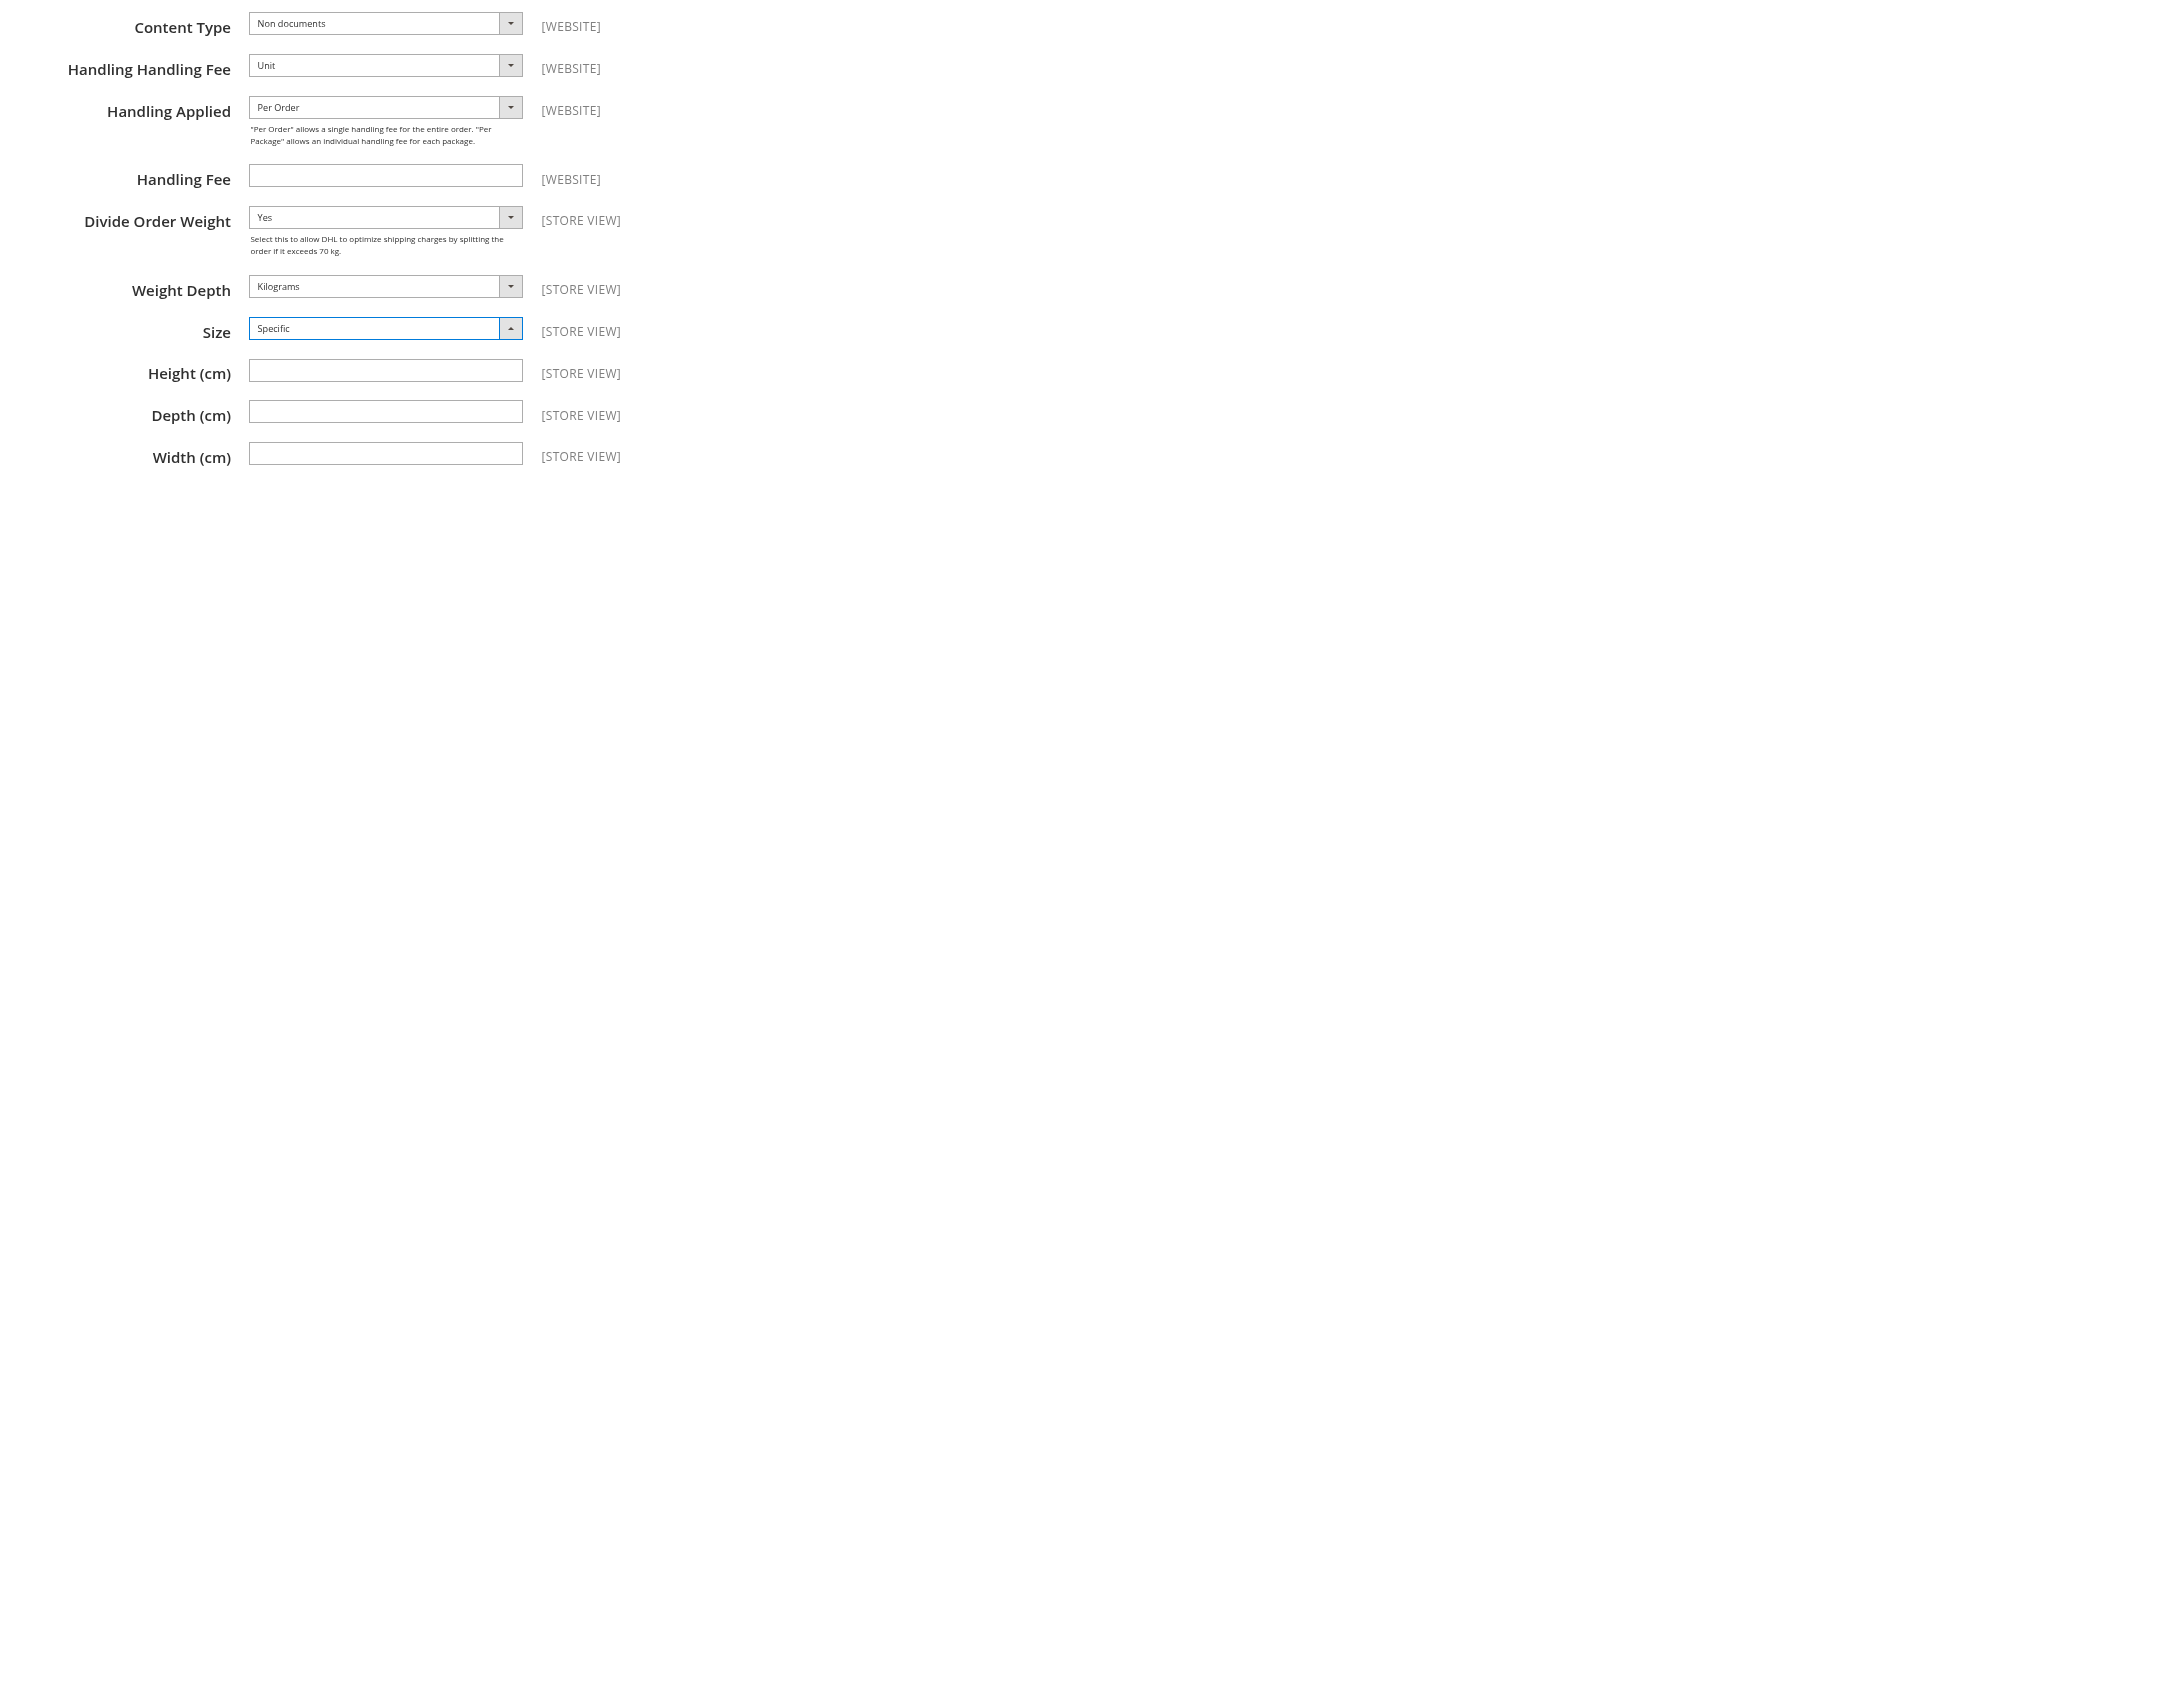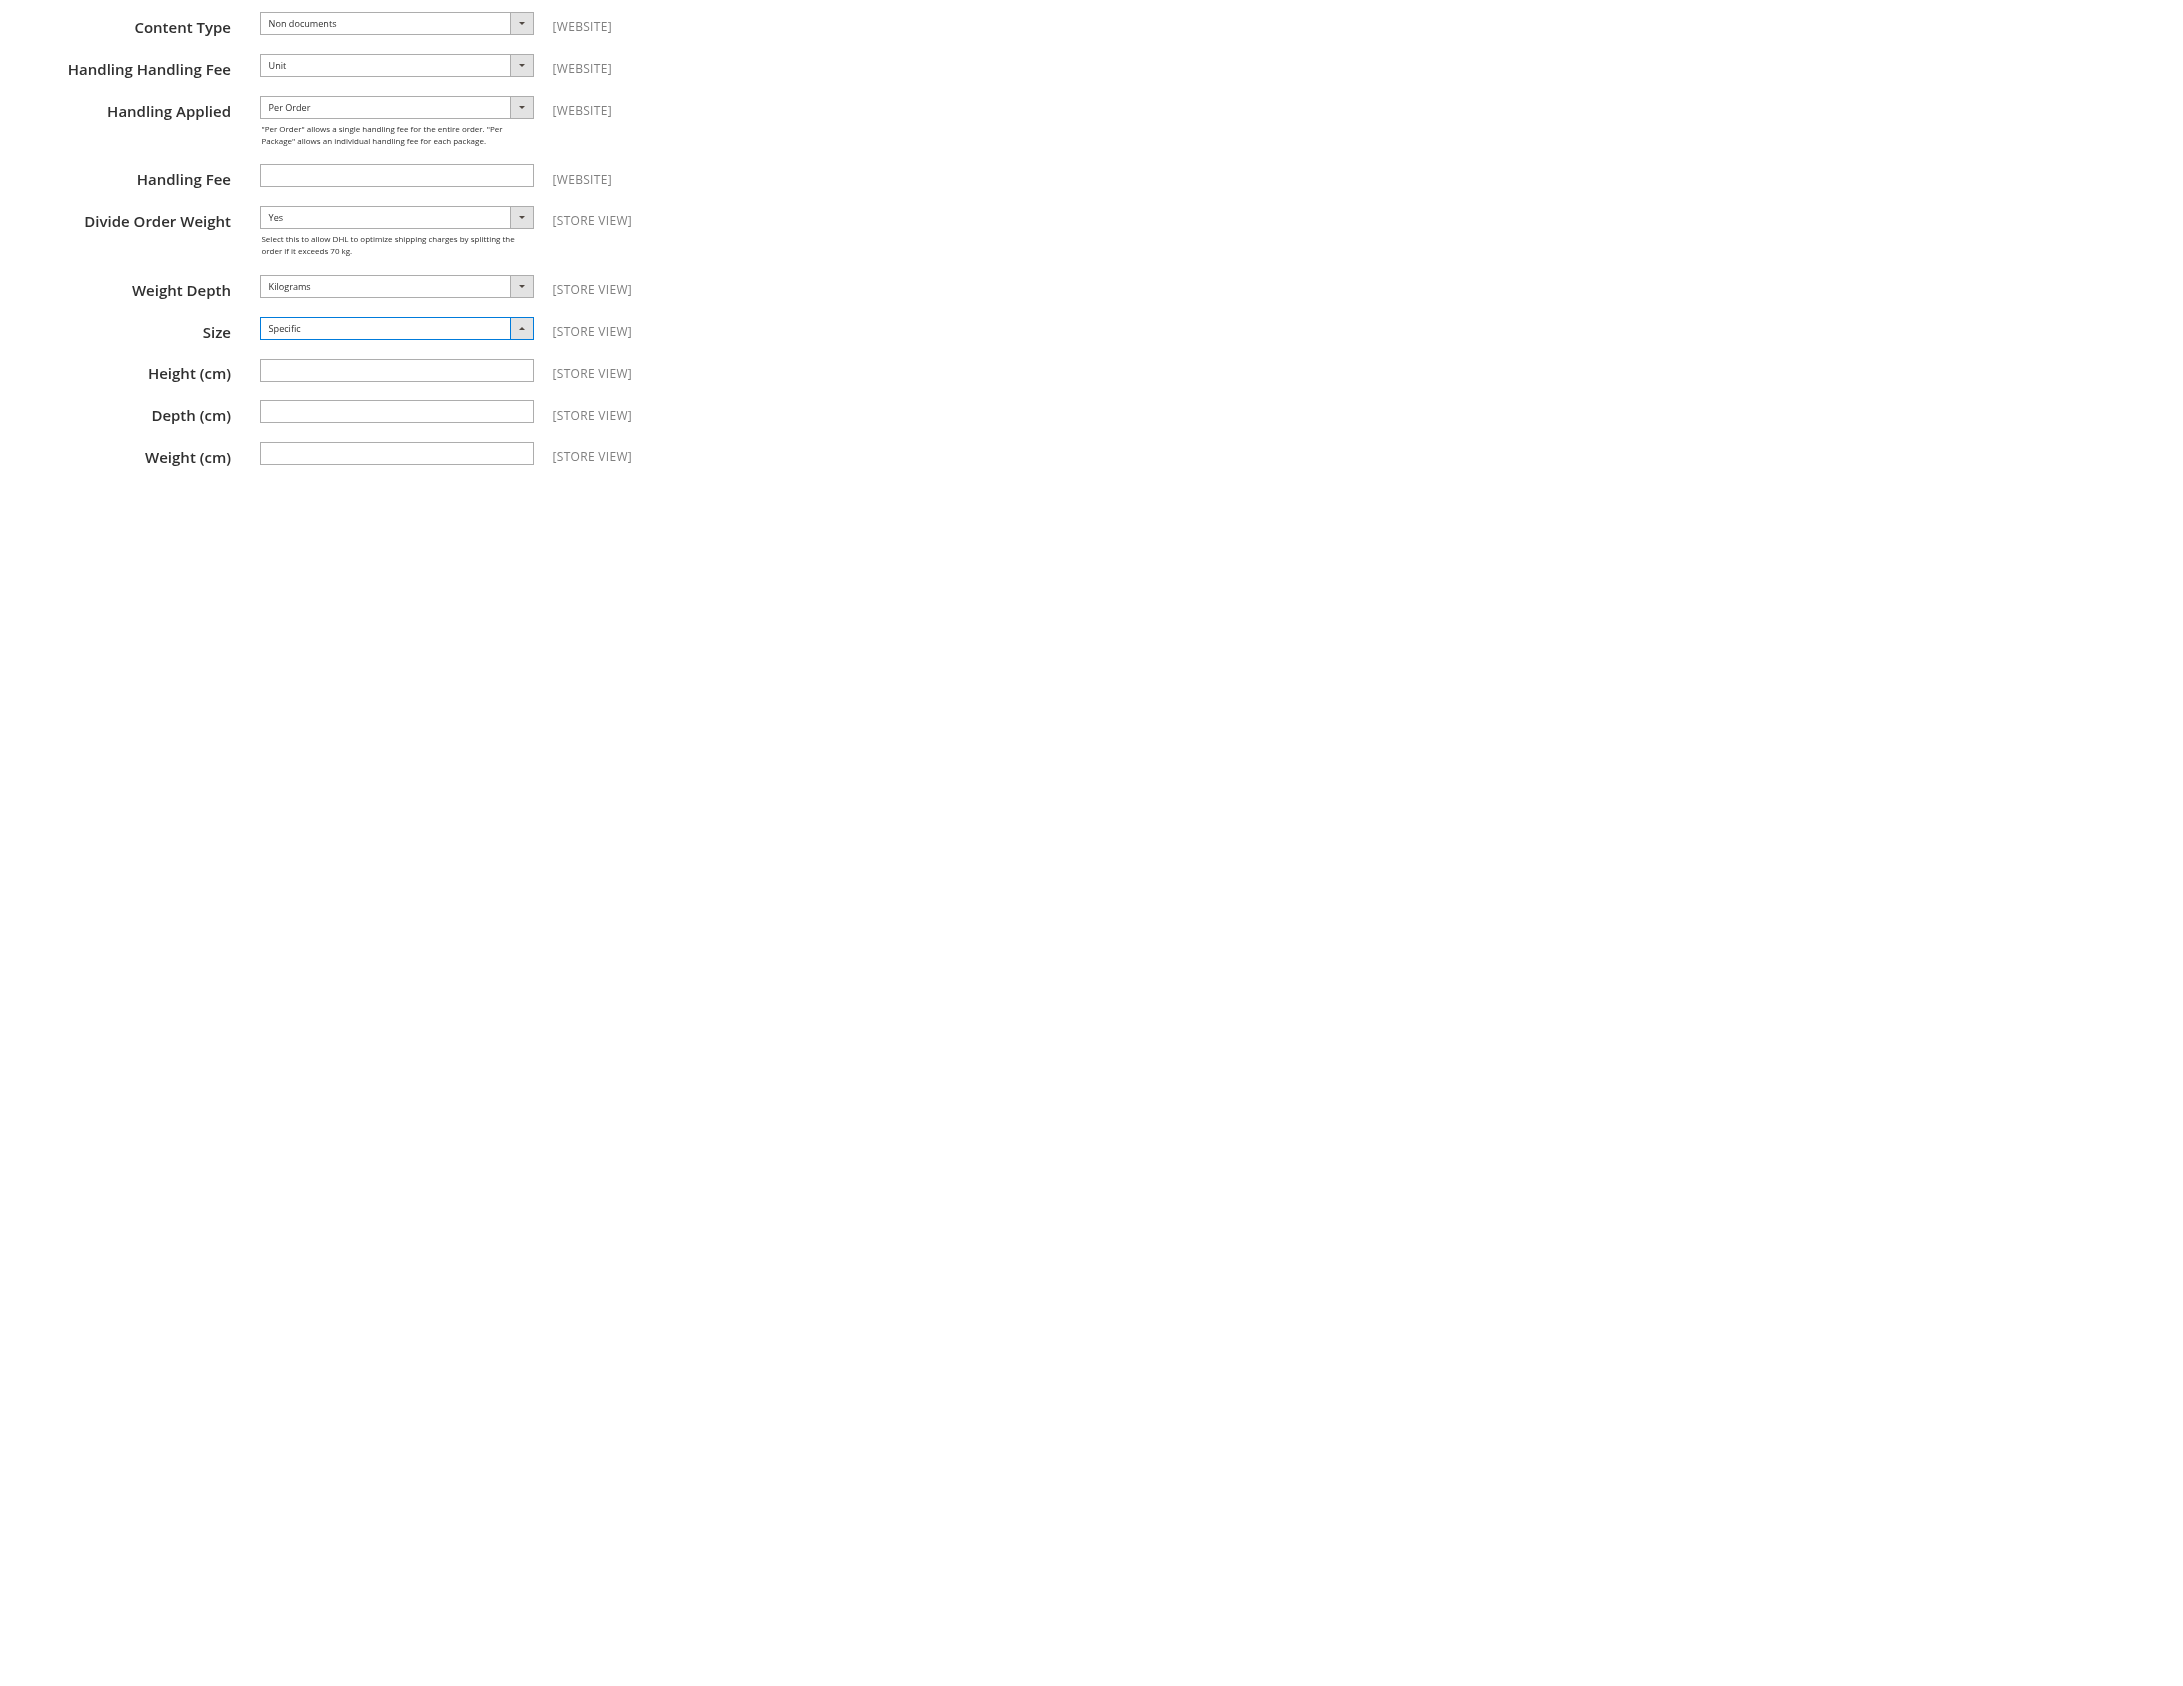--- a/index.html
+++ b/index.html
@@ -26,21 +26,20 @@
       padding-top: 4.9px;
       font-weight: 600;
       color: #303030;
       font-size: 15px;
     }
     .field-control-col {
       width: 274px;
       flex-shrink: 0;
       display: flex;
       flex-direction: column;
-      margin-left: 11px;
     }
     .select-wrap {
       position: relative;
       width: 100%;
     }
     .select-wrap select,
     .select-wrap .select-display {
       width: 100%;
       height: 23px;
       padding: 0 29px 0 7.3px;
@@ -213,21 +212,21 @@
 
   <div class="field-row">
     <div class="field-label">Depth (cm)</div>
     <div class="field-control-col">
       <input type="text" class="text-input" value="" style="">
     </div>
     <div class="field-scope">[STORE VIEW]</div>
   </div>
 
   <div class="field-row" style="margin-bottom:4.9px">
-    <div class="field-label">Weight (cm)</div>
+    <div class="field-label">Width (cm)</div>
     <div class="field-control-col">
       <input type="text" class="text-input" value="" style="">
     </div>
     <div class="field-scope">[STORE VIEW]</div>
   </div>
 
 </div>
 
 
 </body></html>

